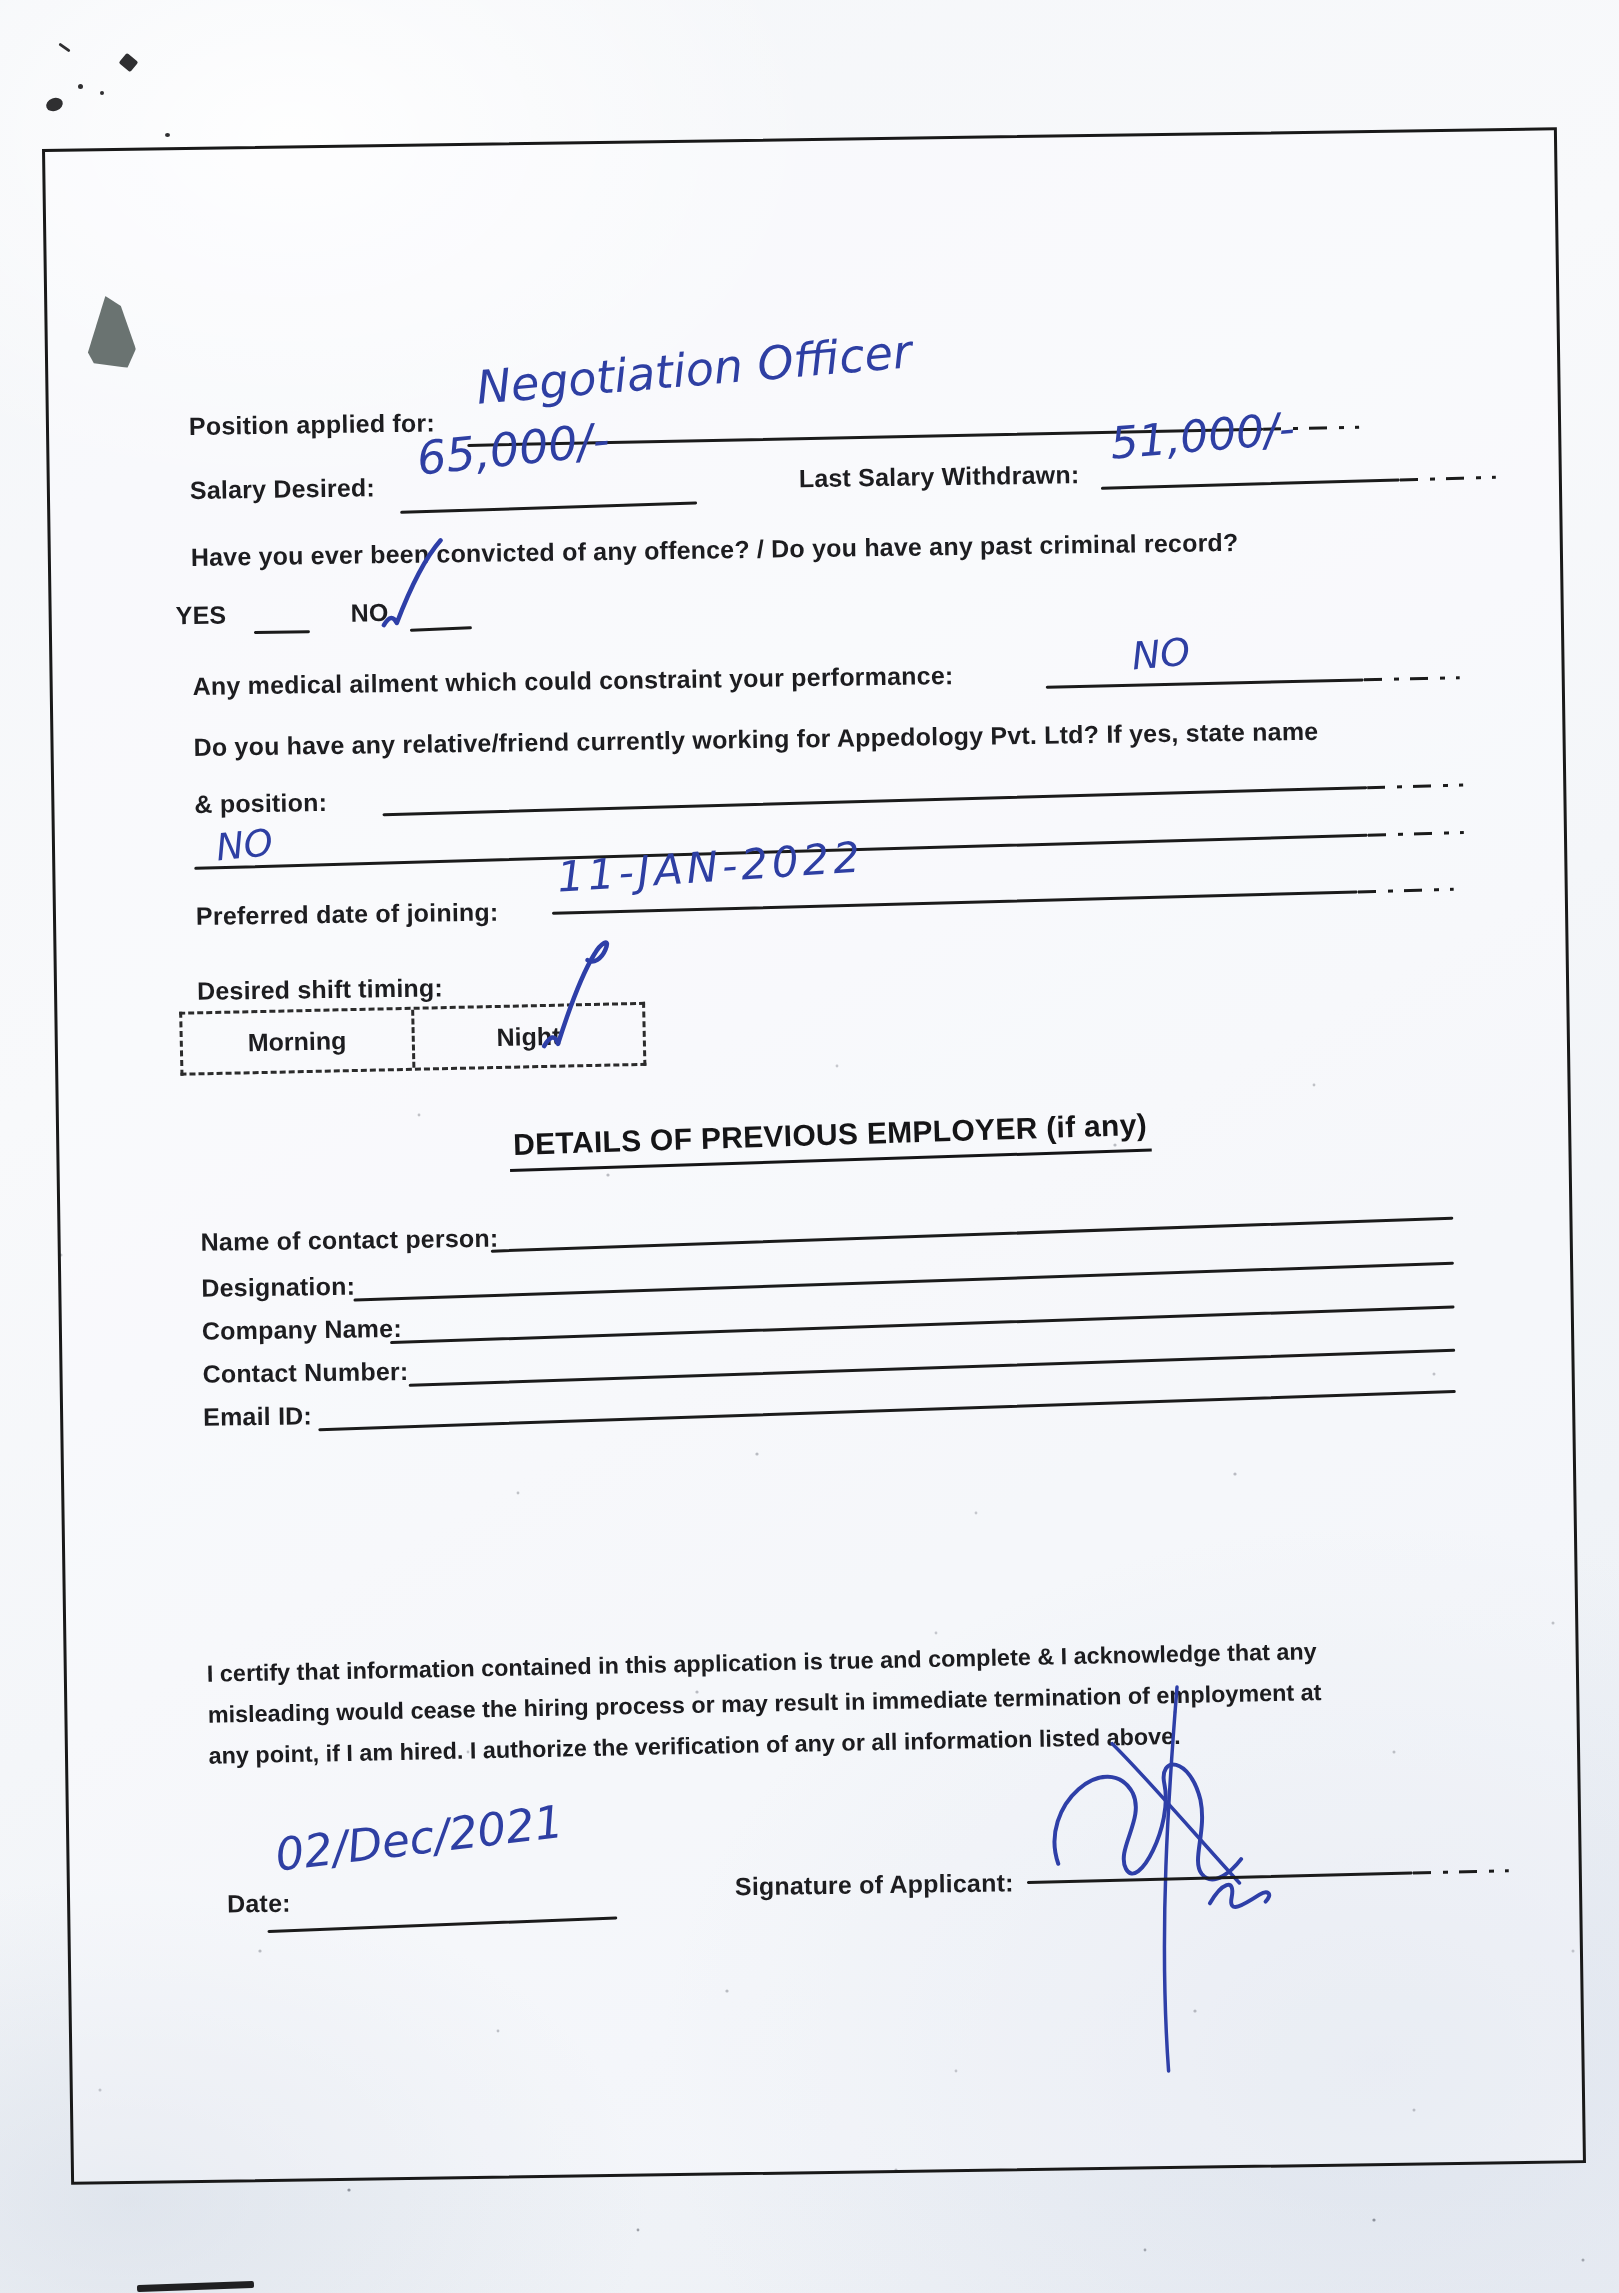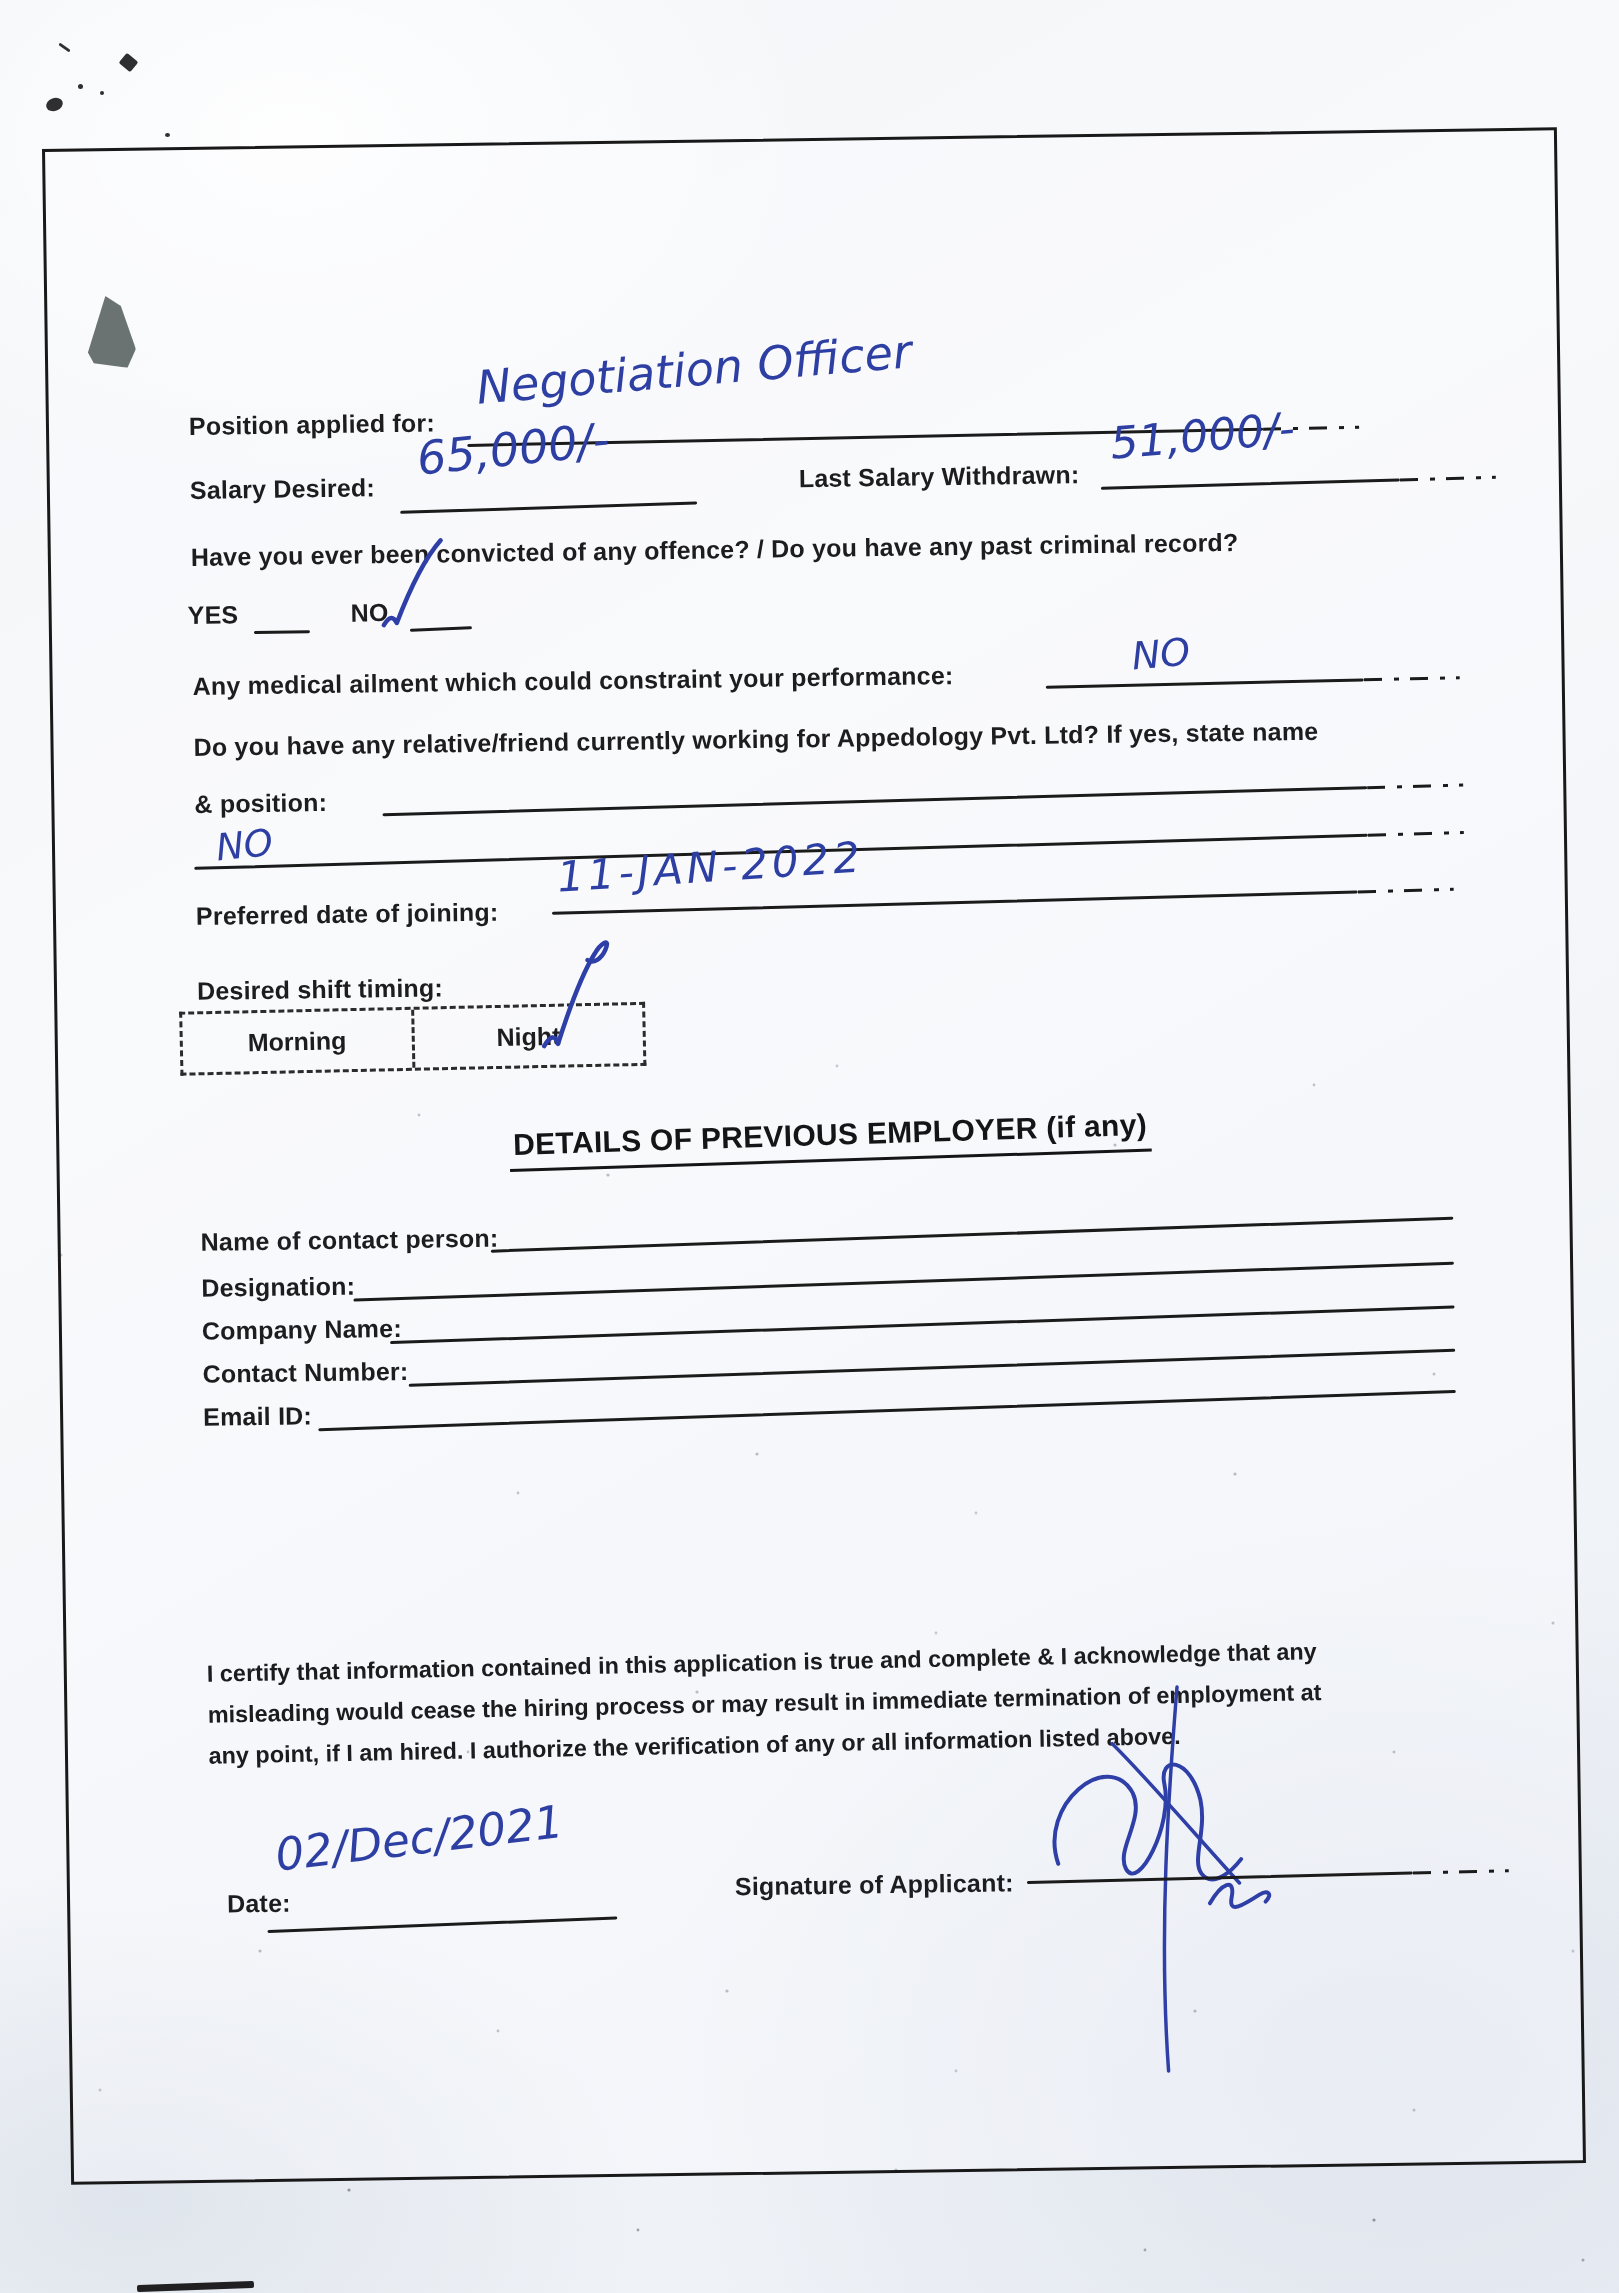--- a/index.html
+++ b/index.html
@@ -90,21 +90,21 @@
     <div class="ln tail" style="left:418px;top:298px;width:796px;transform:rotate(-0.35deg);"></div>
 
     <div class="lbl" style="left:140px;top:325px;">Salary Desired:</div>
     <div class="hand" style="left:370px;top:285px;font-size:46px;transform:rotate(-5deg);">65,000/-</div>
     <div class="ln" style="left:350px;top:364px;width:297px;transform:rotate(-1deg);"></div>
     <div class="lbl" style="left:749px;top:322px;">Last Salary Withdrawn:</div>
     <div class="hand" style="left:1063px;top:281px;font-size:44px;transform:rotate(-4deg);">51,000/-</div>
     <div class="ln tail" style="left:1051px;top:350px;width:299px;transform:rotate(-0.8deg);"></div>
 
     <div class="lbl" style="left:140px;top:392px;">Have you ever been convicted of any offence? / Do you have any past criminal record?</div>
-    <div class="lbl big" style="left:136px;top:450px;">YES</div>
+    <div class="lbl big" style="left:124px;top:450px;">YES</div>
     <div class="ln" style="left:202px;top:482px;width:56px;"></div>
     <div class="lbl big" style="left:299px;top:450px;">NO</div>
     <div class="ln" style="left:358px;top:482px;width:62px;transform:rotate(-1.5deg);"></div>
     <svg class="ink" style="left:328px;top:390px;width:70px;height:100px;" viewBox="0 0 70 100">
       <path d="M4,88 C9,80 13,78 17,86 C25,66 42,26 62,4" stroke-width="4.5"></path>
     </svg>
 
     <div class="lbl" style="left:140px;top:521px;">Any medical ailment which could constraint your performance:</div>
     <div class="hand" style="left:1081px;top:498px;font-size:38px;transform:rotate(-4deg);">NO</div>
     <div class="ln tail" style="left:993px;top:548px;width:318px;transform:rotate(-0.5deg);"></div>

